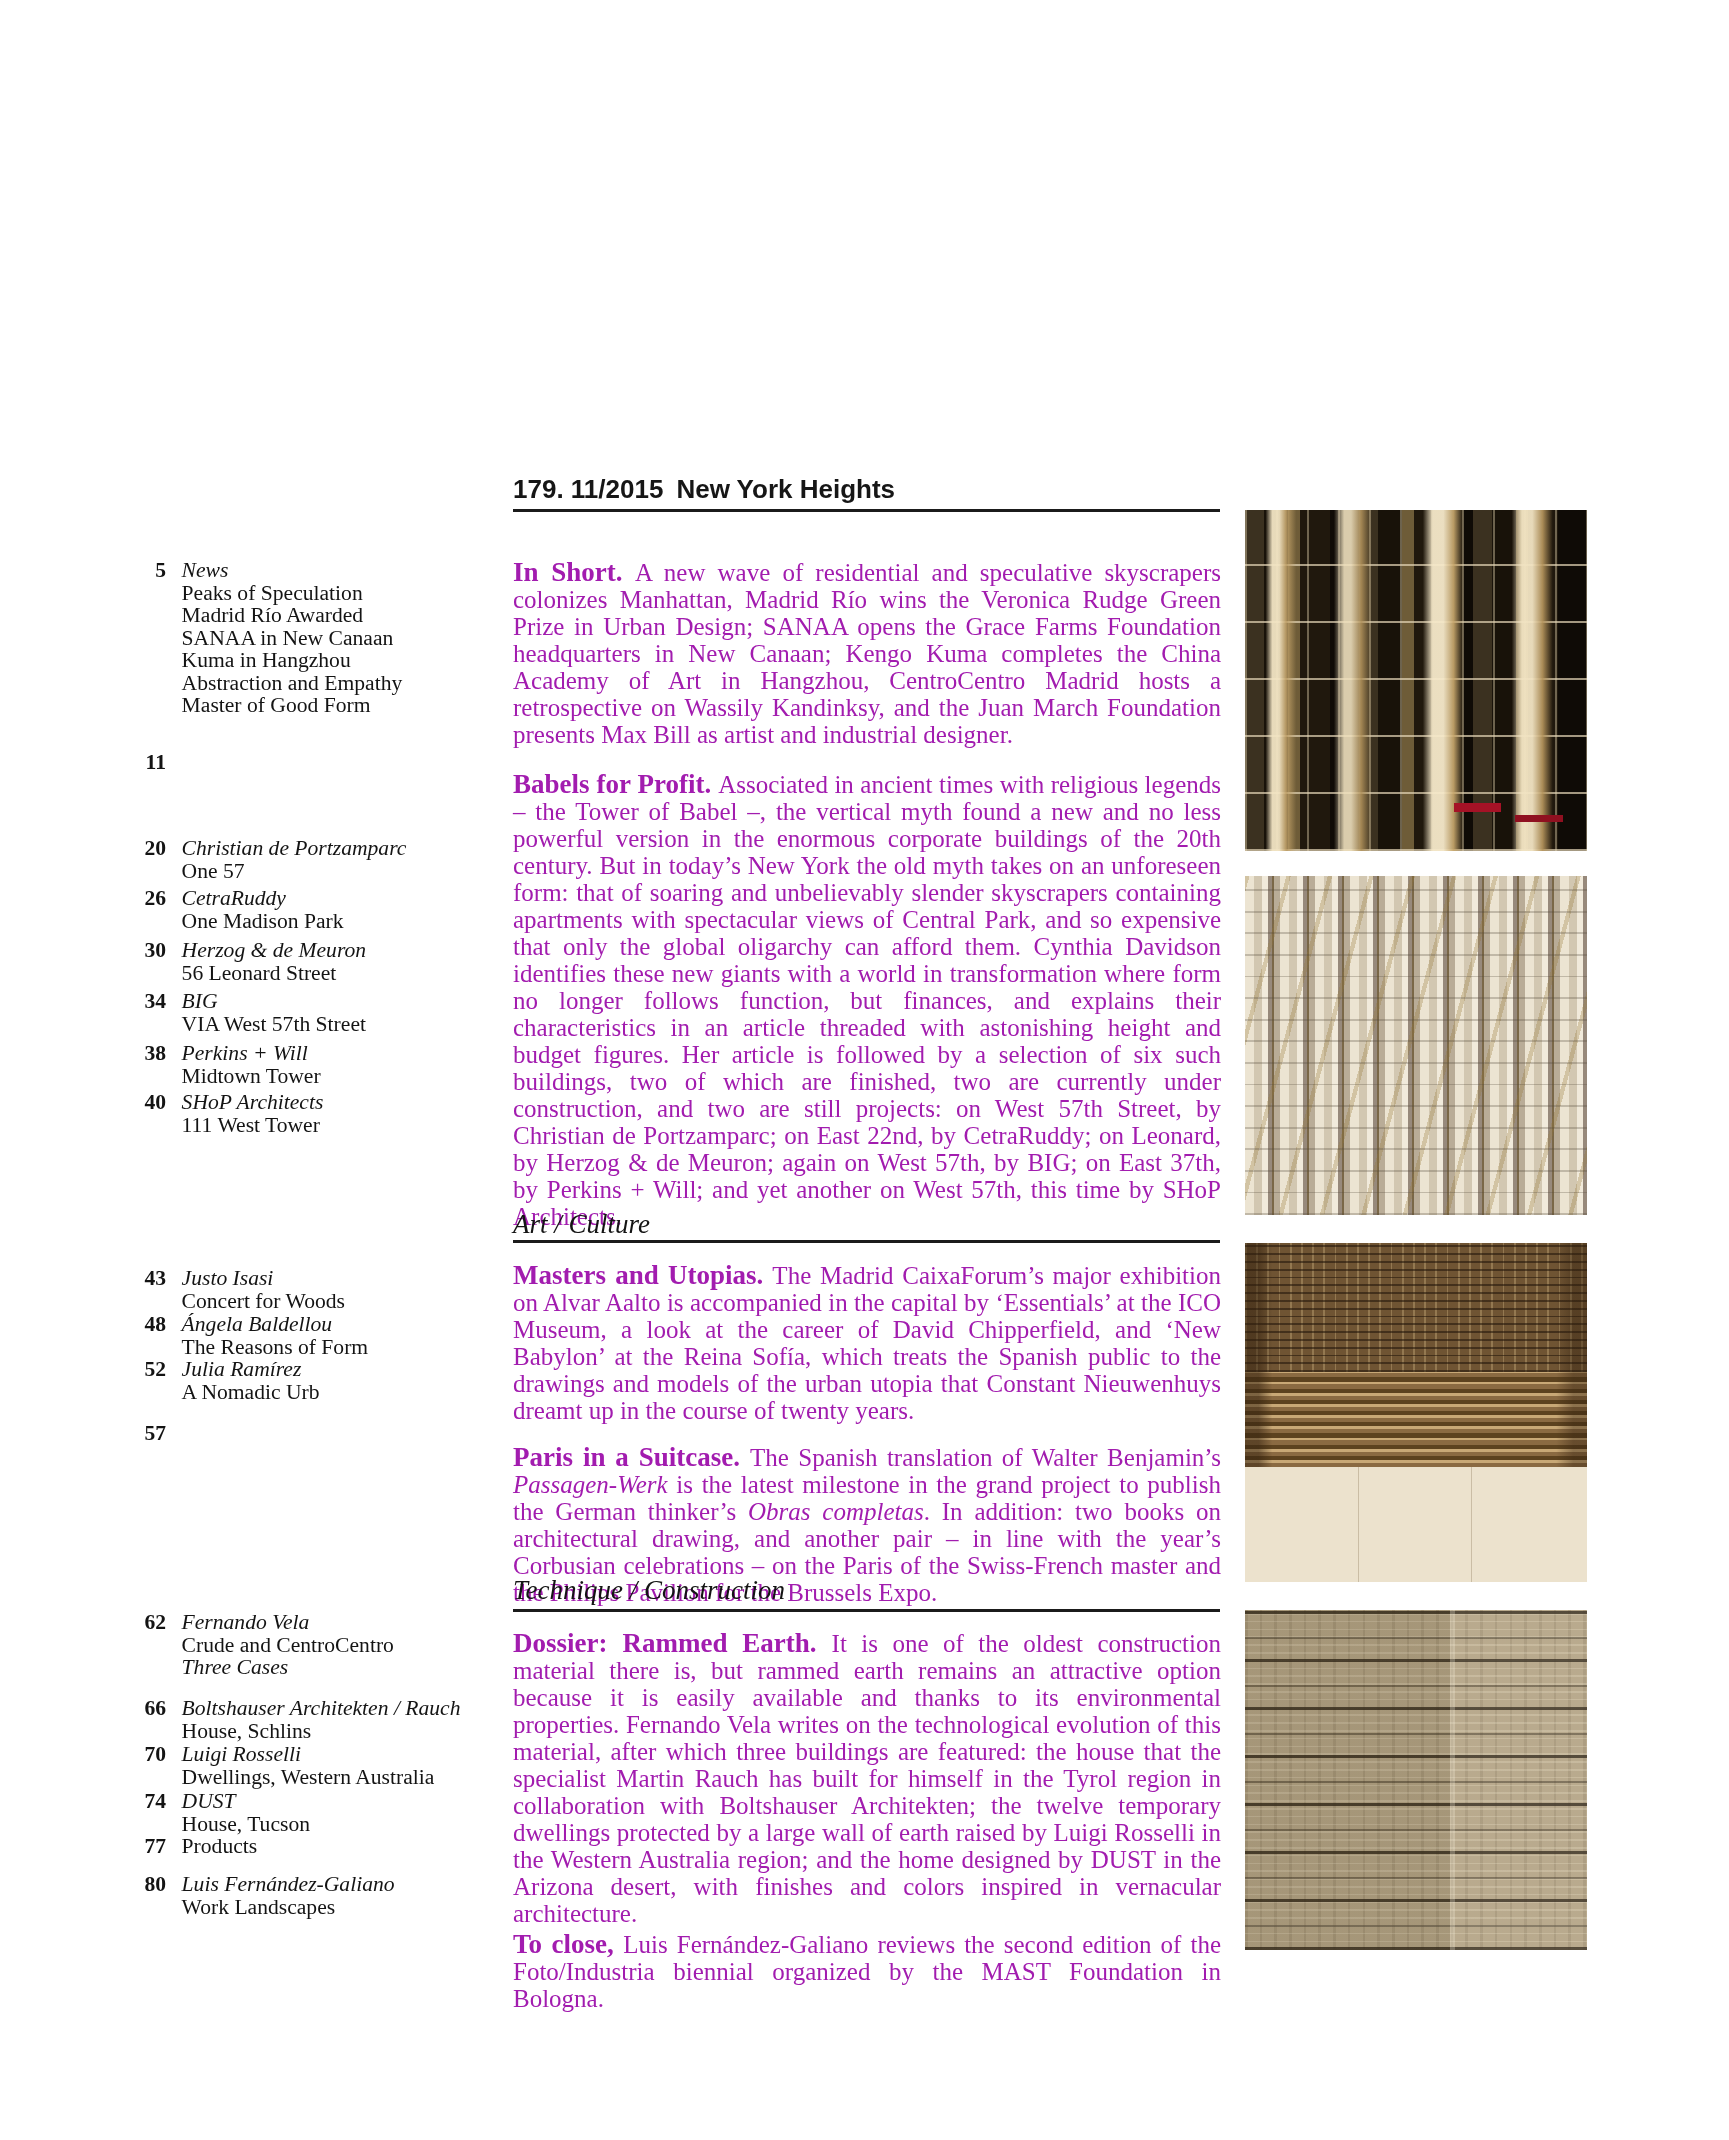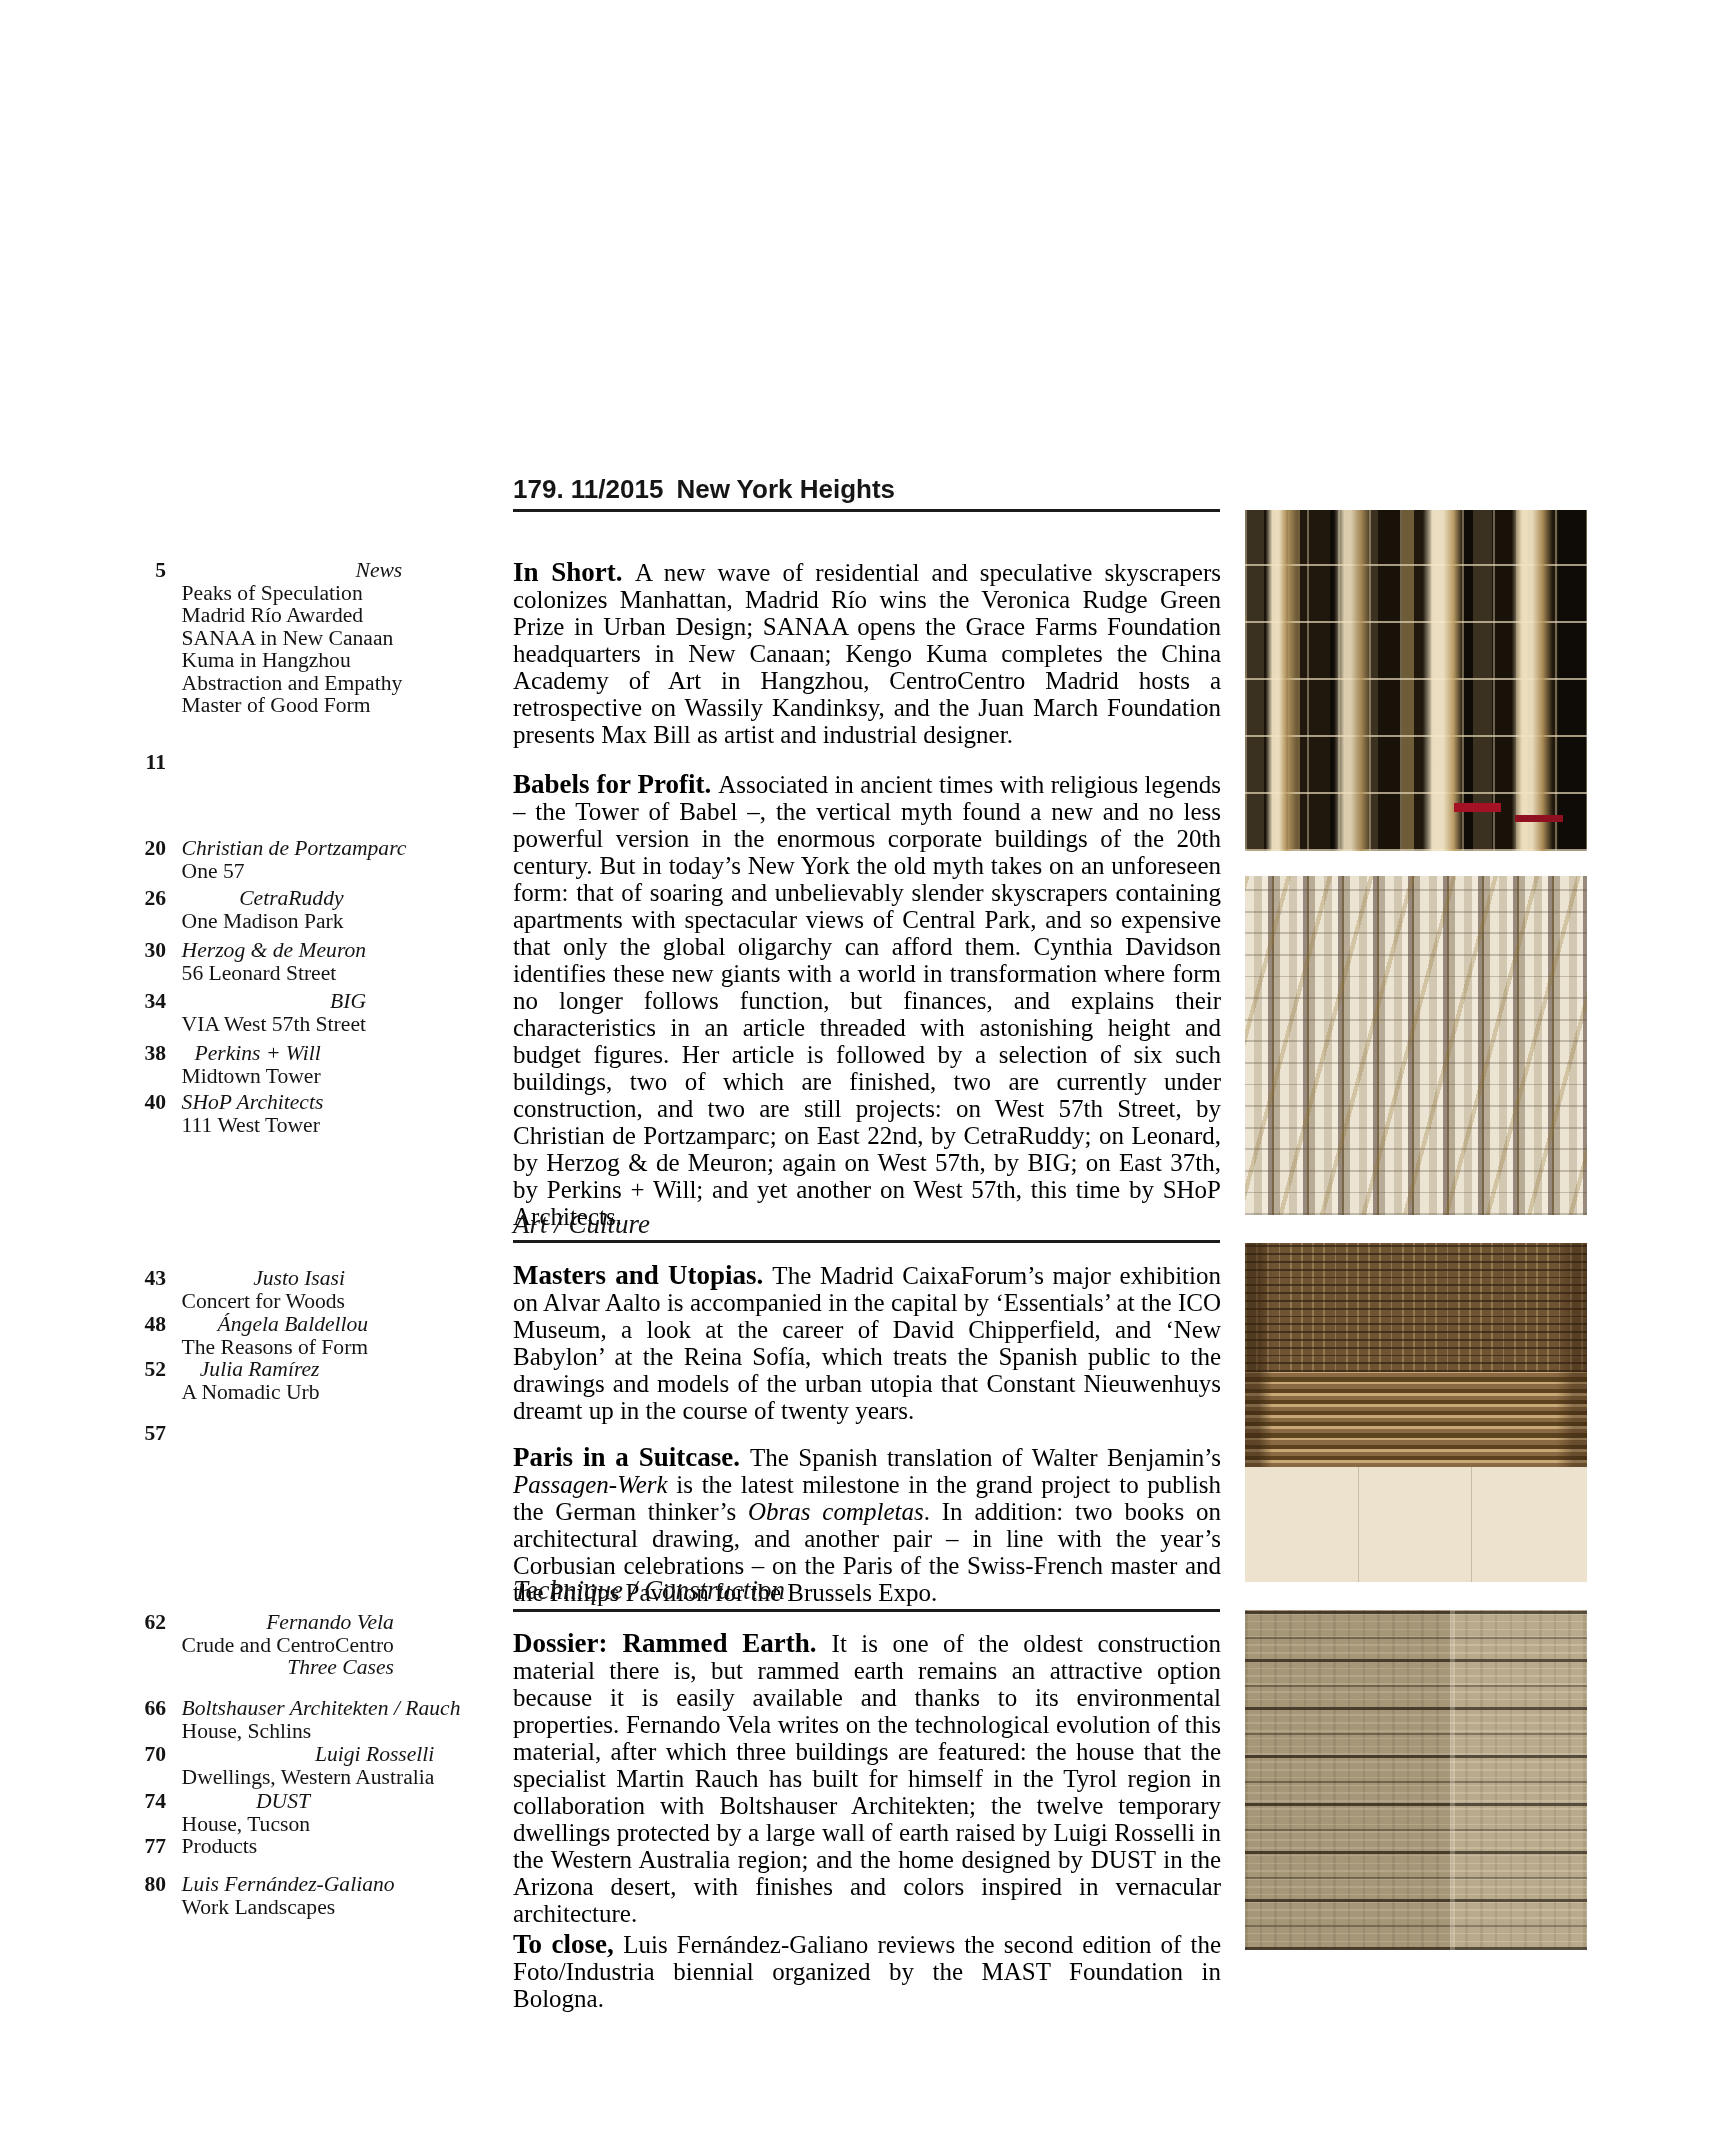--- a/index.html
+++ b/index.html
@@ -13,25 +13,25 @@
   .rule{position:absolute;left:513px;width:707px;height:2.6px;background:#1b1b1b;}
   #rule-header{top:509px;}
   #rule-art{top:1240px;}
   #rule-tech{top:1609px;}
 
   
   .toc-entry{position:absolute;left:125px;display:flex;font-size:21.6px;line-height:22.5px;white-space:nowrap;color:#141414;}
   .toc-entry .num{width:41px;text-align:right;font-weight:bold;flex:none;}
   .toc-entry .lines{margin-left:15.6px;}
   .toc-entry .tl{display:block;}
-  .it{font-style:italic;text-align:right;}
+  .it{font-style:italic;}
 
   
   .flow{position:absolute;left:513px;width:708px;}
-  .flow p{margin:0;text-align:justify;font-size:25px;line-height:27px;color:#000000;}
+  .flow p{margin:0;text-align:justify;font-size:25px;line-height:27px;color:#a21caf;}
   .gap-26{margin-top:22.5px !important;}
   .gap-23{margin-top:20px !important;}
   .gap-4{margin-top:4.3px !important;}
   .seg-b{font-weight:700;font-size:27px;}
   .seg-i{font-style:italic;}
   .heading{position:absolute;left:513px;font-style:italic;font-size:27px;line-height:28.5px;color:#141414;white-space:nowrap;}
   #heading-art{top:1210px;}
   #heading-tech{top:1576px;}
   #groupA{top:559px;}
   #groupB{top:1262px;}

